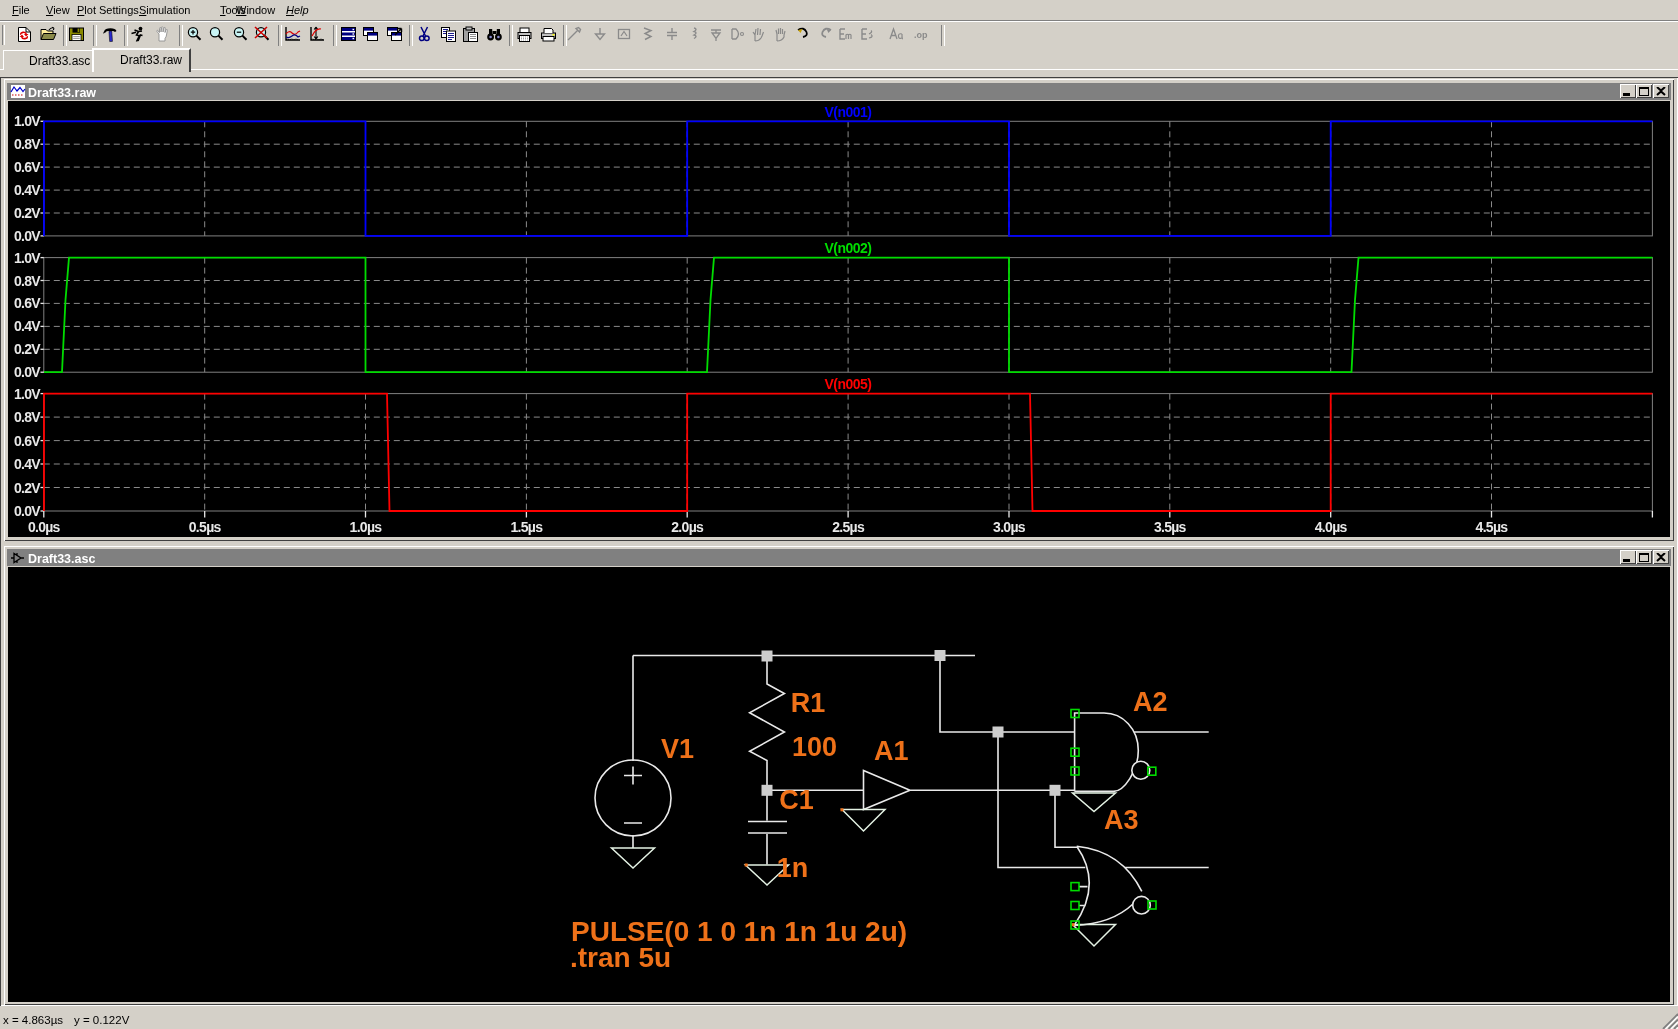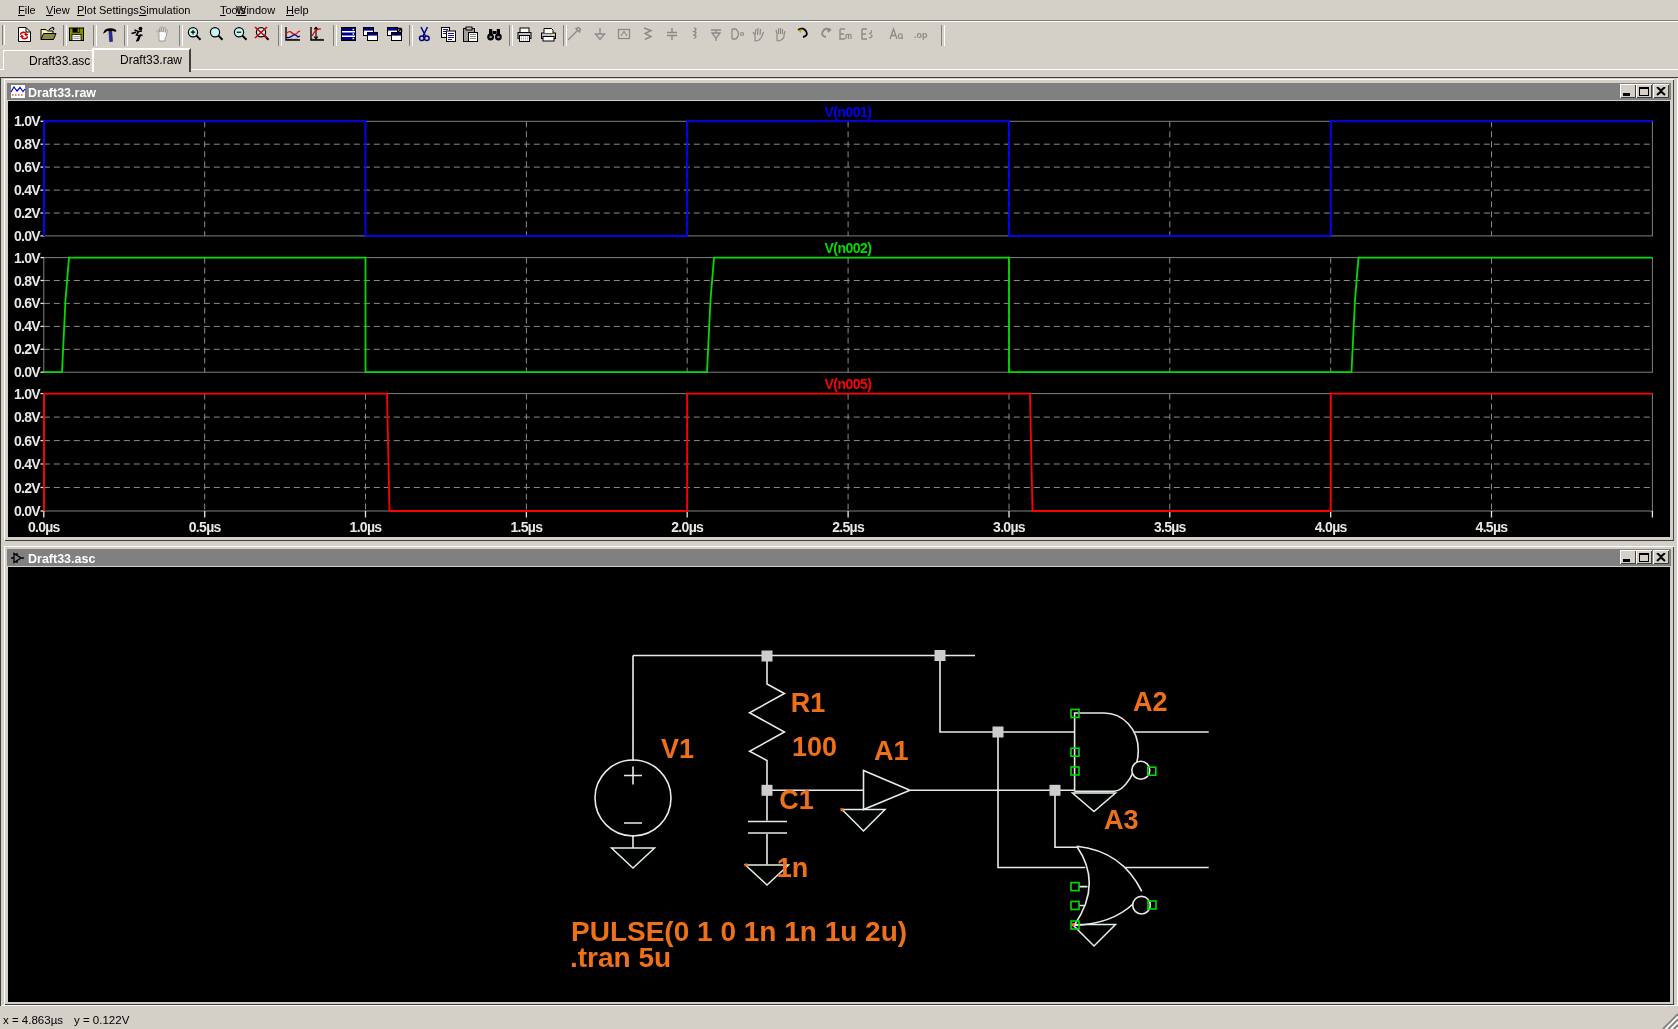--- a/index.html
+++ b/index.html
@@ -15,27 +15,27 @@
   .win{position:absolute;background:#d4d0c8;
        box-shadow:inset 1px 1px 0 #fff, inset -1px -1px 0 #404040;}
   .titlebar{position:absolute;background:#808080;color:#fff;font-weight:bold;font-size:13px;}
   .wbtn{position:absolute;width:16px;height:14px;background:#d4d0c8;
         box-shadow:inset 1px 1px 0 #fff, inset -1px -1px 0 #404040;}
 </style>
 </head>
 <body>
 
 <div class="abs" style="left:0;top:0;width:1678px;height:20px;background:#d4d0c8;"></div>
-<div class="menuitem" style="left:18px;"><u>F</u>ile</div>
+<div class="menuitem" style="left:12px;"><u>F</u>ile</div>
 <div class="menuitem" style="left:46px;"><u>V</u>iew</div>
 <div class="menuitem" style="left:77px;"><u>P</u>lot Settings</div>
 <div class="menuitem" style="left:139px;"><u>S</u>imulation</div>
 <div class="menuitem" style="left:192px;margin-left:28px;"><u>T</u>ools</div>
 <div class="menuitem" style="left:236px;"><u>W</u>indow</div>
-<div class="menuitem" style="left:286px;"><u>H</u>elp</div>
+<div class="menuitem" style="left:286px;font-style:italic;"><u>H</u>elp</div>
 <div class="abs" style="left:0;top:20px;width:1678px;height:1px;background:#808080;"></div>
 <div class="abs" style="left:0;top:21px;width:1678px;height:1px;background:#ffffff;"></div>
 
 <div class="abs" style="left:0;top:22px;width:1678px;height:26px;background:#d4d0c8;"></div>
 <div class="abs" style="left:2px;top:25px;width:1px;height:20px;background:#808080;"></div>
 <div class="abs" style="left:4px;top:25px;width:1px;height:20px;background:#fff;"></div>
 <div id="toolbar">
     <div class="sep" style="left:62.6px"></div>
     <div class="sep" style="left:92.6px"></div>
     <div class="sep" style="left:124.3px"></div>

